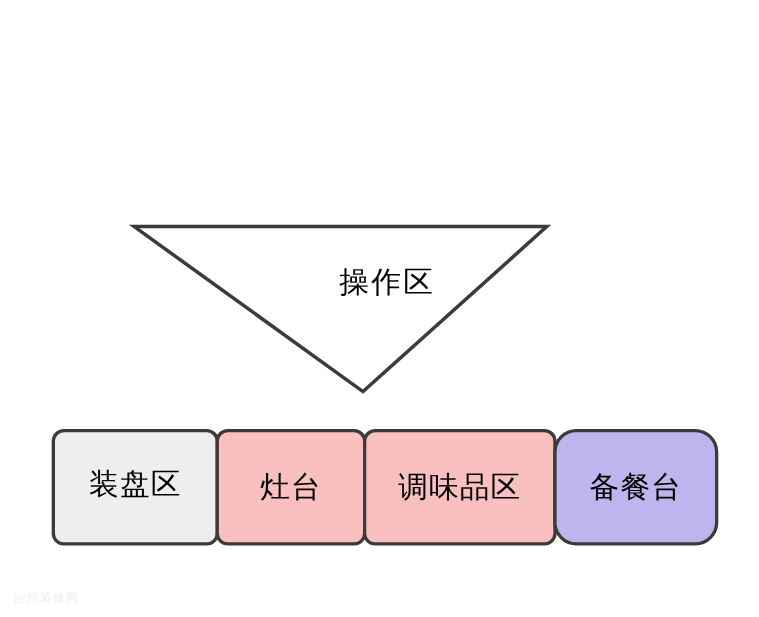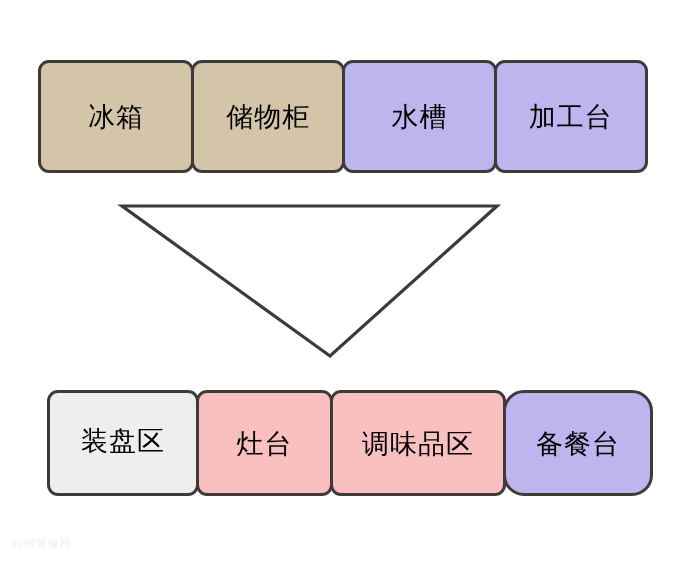--- a/index.html
+++ b/index.html
@@ -106,39 +106,28 @@
     letter-spacing: 1px;
     user-select: none;
     white-space: nowrap;
   }
 </style>
 </head>
 <body>
 
 <div id="canvas">
 
-  <div id="top-row" class="zone-row">
-    <div class="zone-box" style="width: 158px; background: rgb(212, 197, 169); border-color: rgb(61, 58, 56);">
-      <span class="zone-label">冰箱</span>
-    </div>
-    <div class="zone-box" style="width: 156px; background: rgb(212, 197, 169); border-color: rgb(61, 58, 56);">
-      <span class="zone-label">储物柜</span>
-    </div>
-    <div class="zone-box" style="width: 156px; background: rgb(189, 181, 238); border-color: rgb(61, 58, 56);">
-      <span class="zone-label">水槽</span>
-    </div>
-    <div class="zone-box" style="width: 156px; background: rgb(189, 181, 238); border-color: rgb(61, 58, 56);">
-      <span class="zone-label">加工台</span>
-    </div>
-  </div>
 
   <svg id="work-triangle" viewBox="0 0 690 561" xmlns="http://www.w3.org/2000/svg">
     <polygon points="122,206 497,206 330,356" fill="#FFFFFF" stroke="#3d3a38"></polygon>
   </svg>
 
+  <div id="triangle-label">
+    <span class="inner">操作区</span>
+  </div>
 
   <div id="bottom-row" class="zone-row">
     <div class="zone-box" style="width: 152px; background: rgb(238, 238, 238); border-color: rgb(61, 58, 56); font-family: Liberation Mono, monospace;">
       <span class="zone-label">装盘区</span>
     </div>
     <div class="zone-box" style="width: 137px; background: rgb(250, 192, 192); border-color: rgb(61, 58, 56);">
       <span class="zone-label">灶台</span>
     </div>
     <div class="zone-box" style="width: 176px; background: rgb(250, 192, 192); border-color: rgb(61, 58, 56);">
       <span class="zone-label">调味品区</span>

